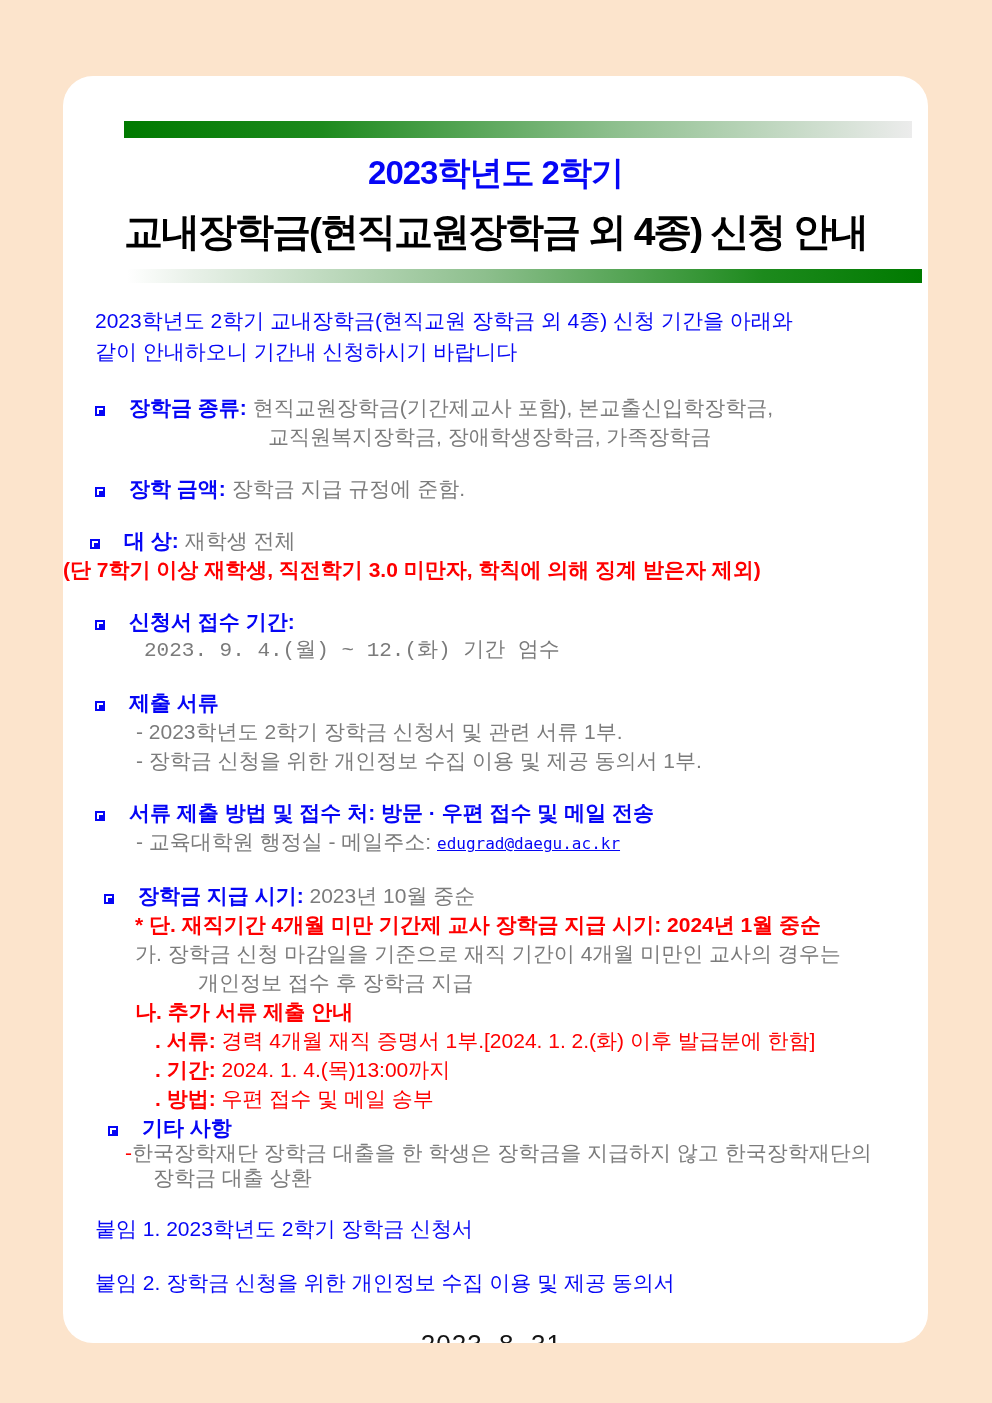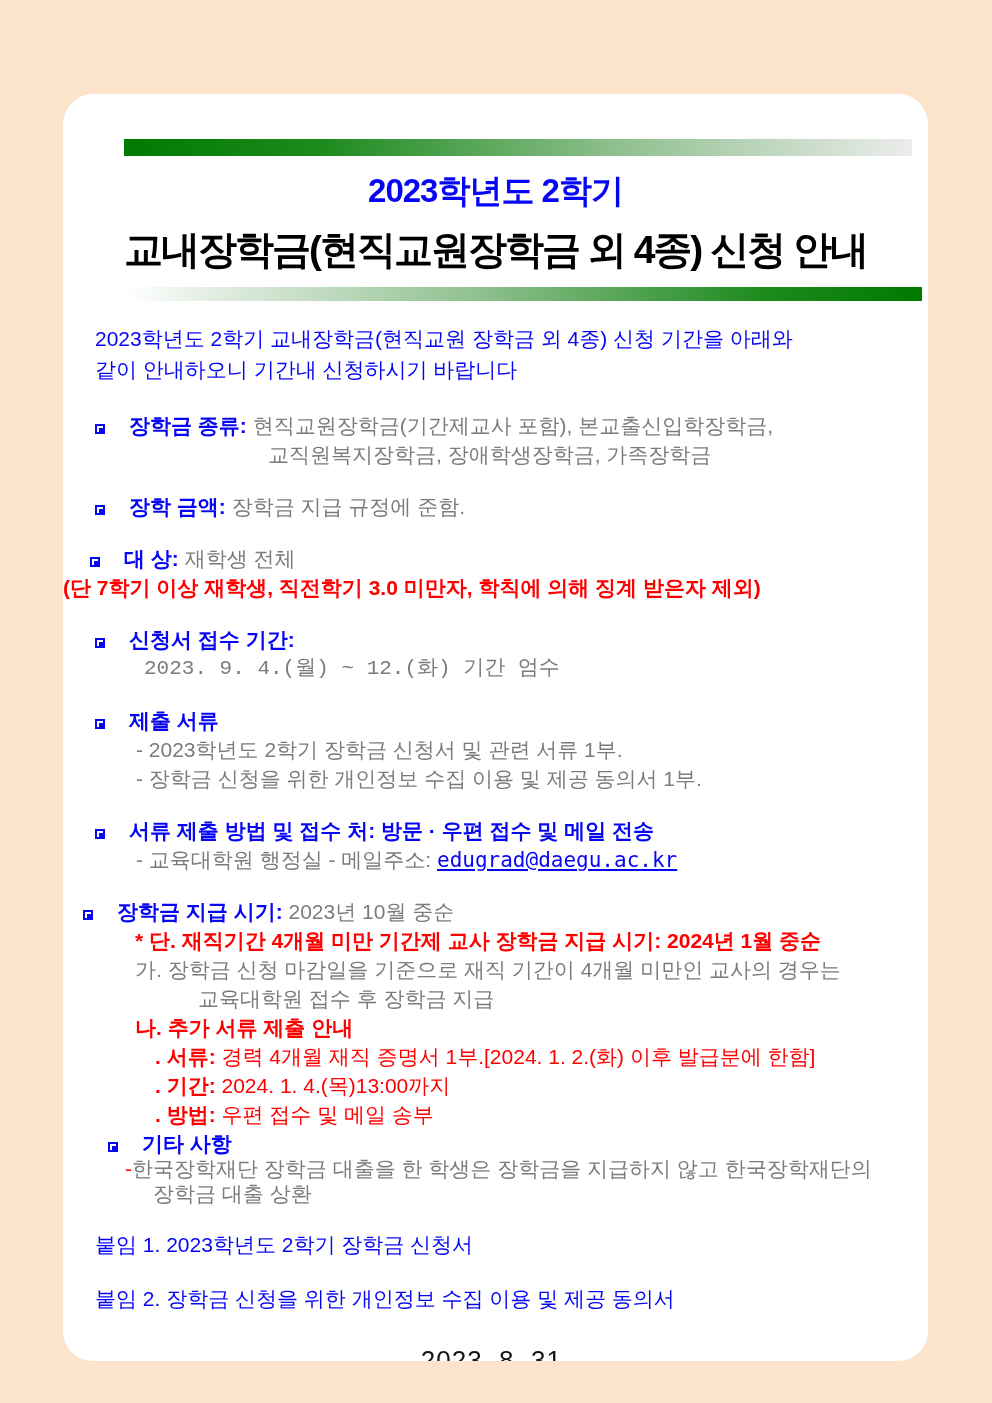--- a/index.html
+++ b/index.html
@@ -9,21 +9,21 @@
     --green:#008000;
     --peach:#fce4cc;
   }
   *{margin:0;padding:0;box-sizing:border-box;}
   html,body{background:var(--peach);}
   body{
     width:992px;height:1403px;margin:0 auto;position:relative;
     font-family:"Liberation Sans","DejaVu Sans",sans-serif;
   }
   .sheet{
-    position:absolute;left:63px;top:94px;width:865px;height:1267px;
+    position:absolute;left:63px;top:76px;width:865px;height:1267px;
     background:#ffffff;border-radius:30px;overflow:hidden;
   }
   .bar-top{
     margin:45px 0 0 61px;width:788px;height:17px;
     background:linear-gradient(to right,#007a00 0%,#1d8a1d 25%,#8dbf8d 62%,#ececec 100%);
   }
   .subtitle{
     margin-top:13px;text-align:center;
     color:var(--blue);font-size:33px;font-weight:bold;letter-spacing:-1px;
   }
@@ -51,21 +51,21 @@
   }
   .bullet-icon::after{
     content:"";position:absolute;left:2px;top:2px;width:6px;height:6px;background:var(--blue);
   }
   .r-label{color:var(--blue);font-weight:bold;}
   .r-body{color:var(--gray);}
   .r-red{color:var(--red);font-weight:bold;}
   .r-redplain{color:var(--red);}
   .r-link{
     color:var(--blue);text-decoration:underline;
-    font-family:"DejaVu Sans Mono","Liberation Mono",monospace;font-size:21px;
+    font-family:"DejaVu Sans Mono","Liberation Mono",monospace;font-size:16px;
   }
   .attach{
     margin-top:26px;padding-left:32px;color:var(--blue);font-size:21px;
   }
   .date{
     margin-top:32px;text-align:center;color:#141414;font-size:26px;letter-spacing:1px;
   }
 </style>
 </head>
 <body>
@@ -87,24 +87,24 @@
       <div class="line g-sec" style="padding-left: 32px;"><span class="bullet-icon"></span><span class="r-label">장학 금액:</span><span class="r-body"> 장학금 지급 규정에 준함.</span></div>
       <div class="line g-sec" style="padding-left: 27px;"><span class="bullet-icon"></span><span class="r-label">대 상:</span><span class="r-body"> 재학생 전체</span></div>
       <div class="line g-sub" style=""><span class="r-red">(단 7학기 이상 재학생, 직전학기 3.0 미만자, 학칙에 의해 징계 받은자 제외)</span></div>
       <div class="line g-sec" style="padding-left: 32px;"><span class="bullet-icon"></span><span class="r-label">신청서 접수 기간:</span></div>
       <div class="line g-sub" style="padding-left: 81px; font-family: Liberation Mono, monospace;"><span class="r-body">2023. 9. 4.(월) ~ 12.(화) 기간 엄수</span></div>
       <div class="line g-sec" style="padding-left: 32px;"><span class="bullet-icon"></span><span class="r-label">제출 서류</span></div>
       <div class="line g-sub" style="padding-left: 73px;"><span class="r-body">- 2023학년도 2학기 장학금 신청서 및 관련 서류 1부.</span></div>
       <div class="line g-sub" style="padding-left: 73px;"><span class="r-body">- 장학금 신청을 위한 개인정보 수집 이용 및 제공 동의서 1부.</span></div>
       <div class="line g-sec" style="padding-left: 32px;"><span class="bullet-icon"></span><span class="r-label">서류 제출 방법 및 접수 처: 방문 · 우편 접수 및 메일 전송</span></div>
       <div class="line g-sub" style="padding-left: 73px;"><span class="r-body">- 교육대학원 행정실 - 메일주소: </span><a class="r-link">edugrad@daegu.ac.kr</a></div>
-      <div class="line g-sec" style="padding-left: 20px;"><span class="bullet-icon"></span><span class="r-label">장학금 지급 시기:</span><span class="r-body"> 2023년 10월 중순</span></div>
+      <div class="line g-sec" style="padding-left: 41px;"><span class="bullet-icon"></span><span class="r-label">장학금 지급 시기:</span><span class="r-body"> 2023년 10월 중순</span></div>
       <div class="line g-sub" style="padding-left: 72px;"><span class="r-red">* 단. 재직기간 4개월 미만 기간제 교사 장학금 지급 시기: 2024년 1월 중순</span></div>
       <div class="line g-sub" style="padding-left: 72px;"><span class="r-body">가. 장학금 신청 마감일을 기준으로 재직 기간이 4개월 미만인 교사의 경우는</span></div>
-      <div class="line g-sub" style="padding-left: 135px;"><span class="r-body">교육대학원 접수 후 장학금 지급</span></div>
+      <div class="line g-sub" style="padding-left: 135px;"><span class="r-body">개인정보 접수 후 장학금 지급</span></div>
       <div class="line g-sub" style="padding-left: 72px;"><span class="r-red">나. 추가 서류 제출 안내</span></div>
       <div class="line g-sub" style="padding-left: 92px;"><span class="r-red">. </span><span class="r-red">서류:</span><span class="r-redplain"> 경력 4개월 재직 증명서 1부.[2024. 1. 2.(화) 이후 발급분에 한함]</span></div>
       <div class="line g-sub" style="padding-left: 92px;"><span class="r-red">. </span><span class="r-red">기간:</span><span class="r-redplain"> 2024. 1. 4.(목)13:00까지</span></div>
       <div class="line g-sub" style="padding-left: 92px;"><span class="r-red">. </span><span class="r-red">방법:</span><span class="r-redplain"> 우편 접수 및 메일 송부</span></div>
       <div class="line g-sub" style="padding-left: 45px;"><span class="bullet-icon"></span><span class="r-label">기타 사항</span></div>
       <div class="line g-tight" style="padding-left: 62px;"><span class="r-redplain">-</span><span class="r-body">한국장학재단 장학금 대출을 한 학생은 장학금을 지급하지 않고 한국장학재단의</span></div>
       <div class="line g-tight" style="padding-left: 90px;"><span class="r-body">장학금 대출 상환</span></div>
     </div>
 
   <div id="attachments">

